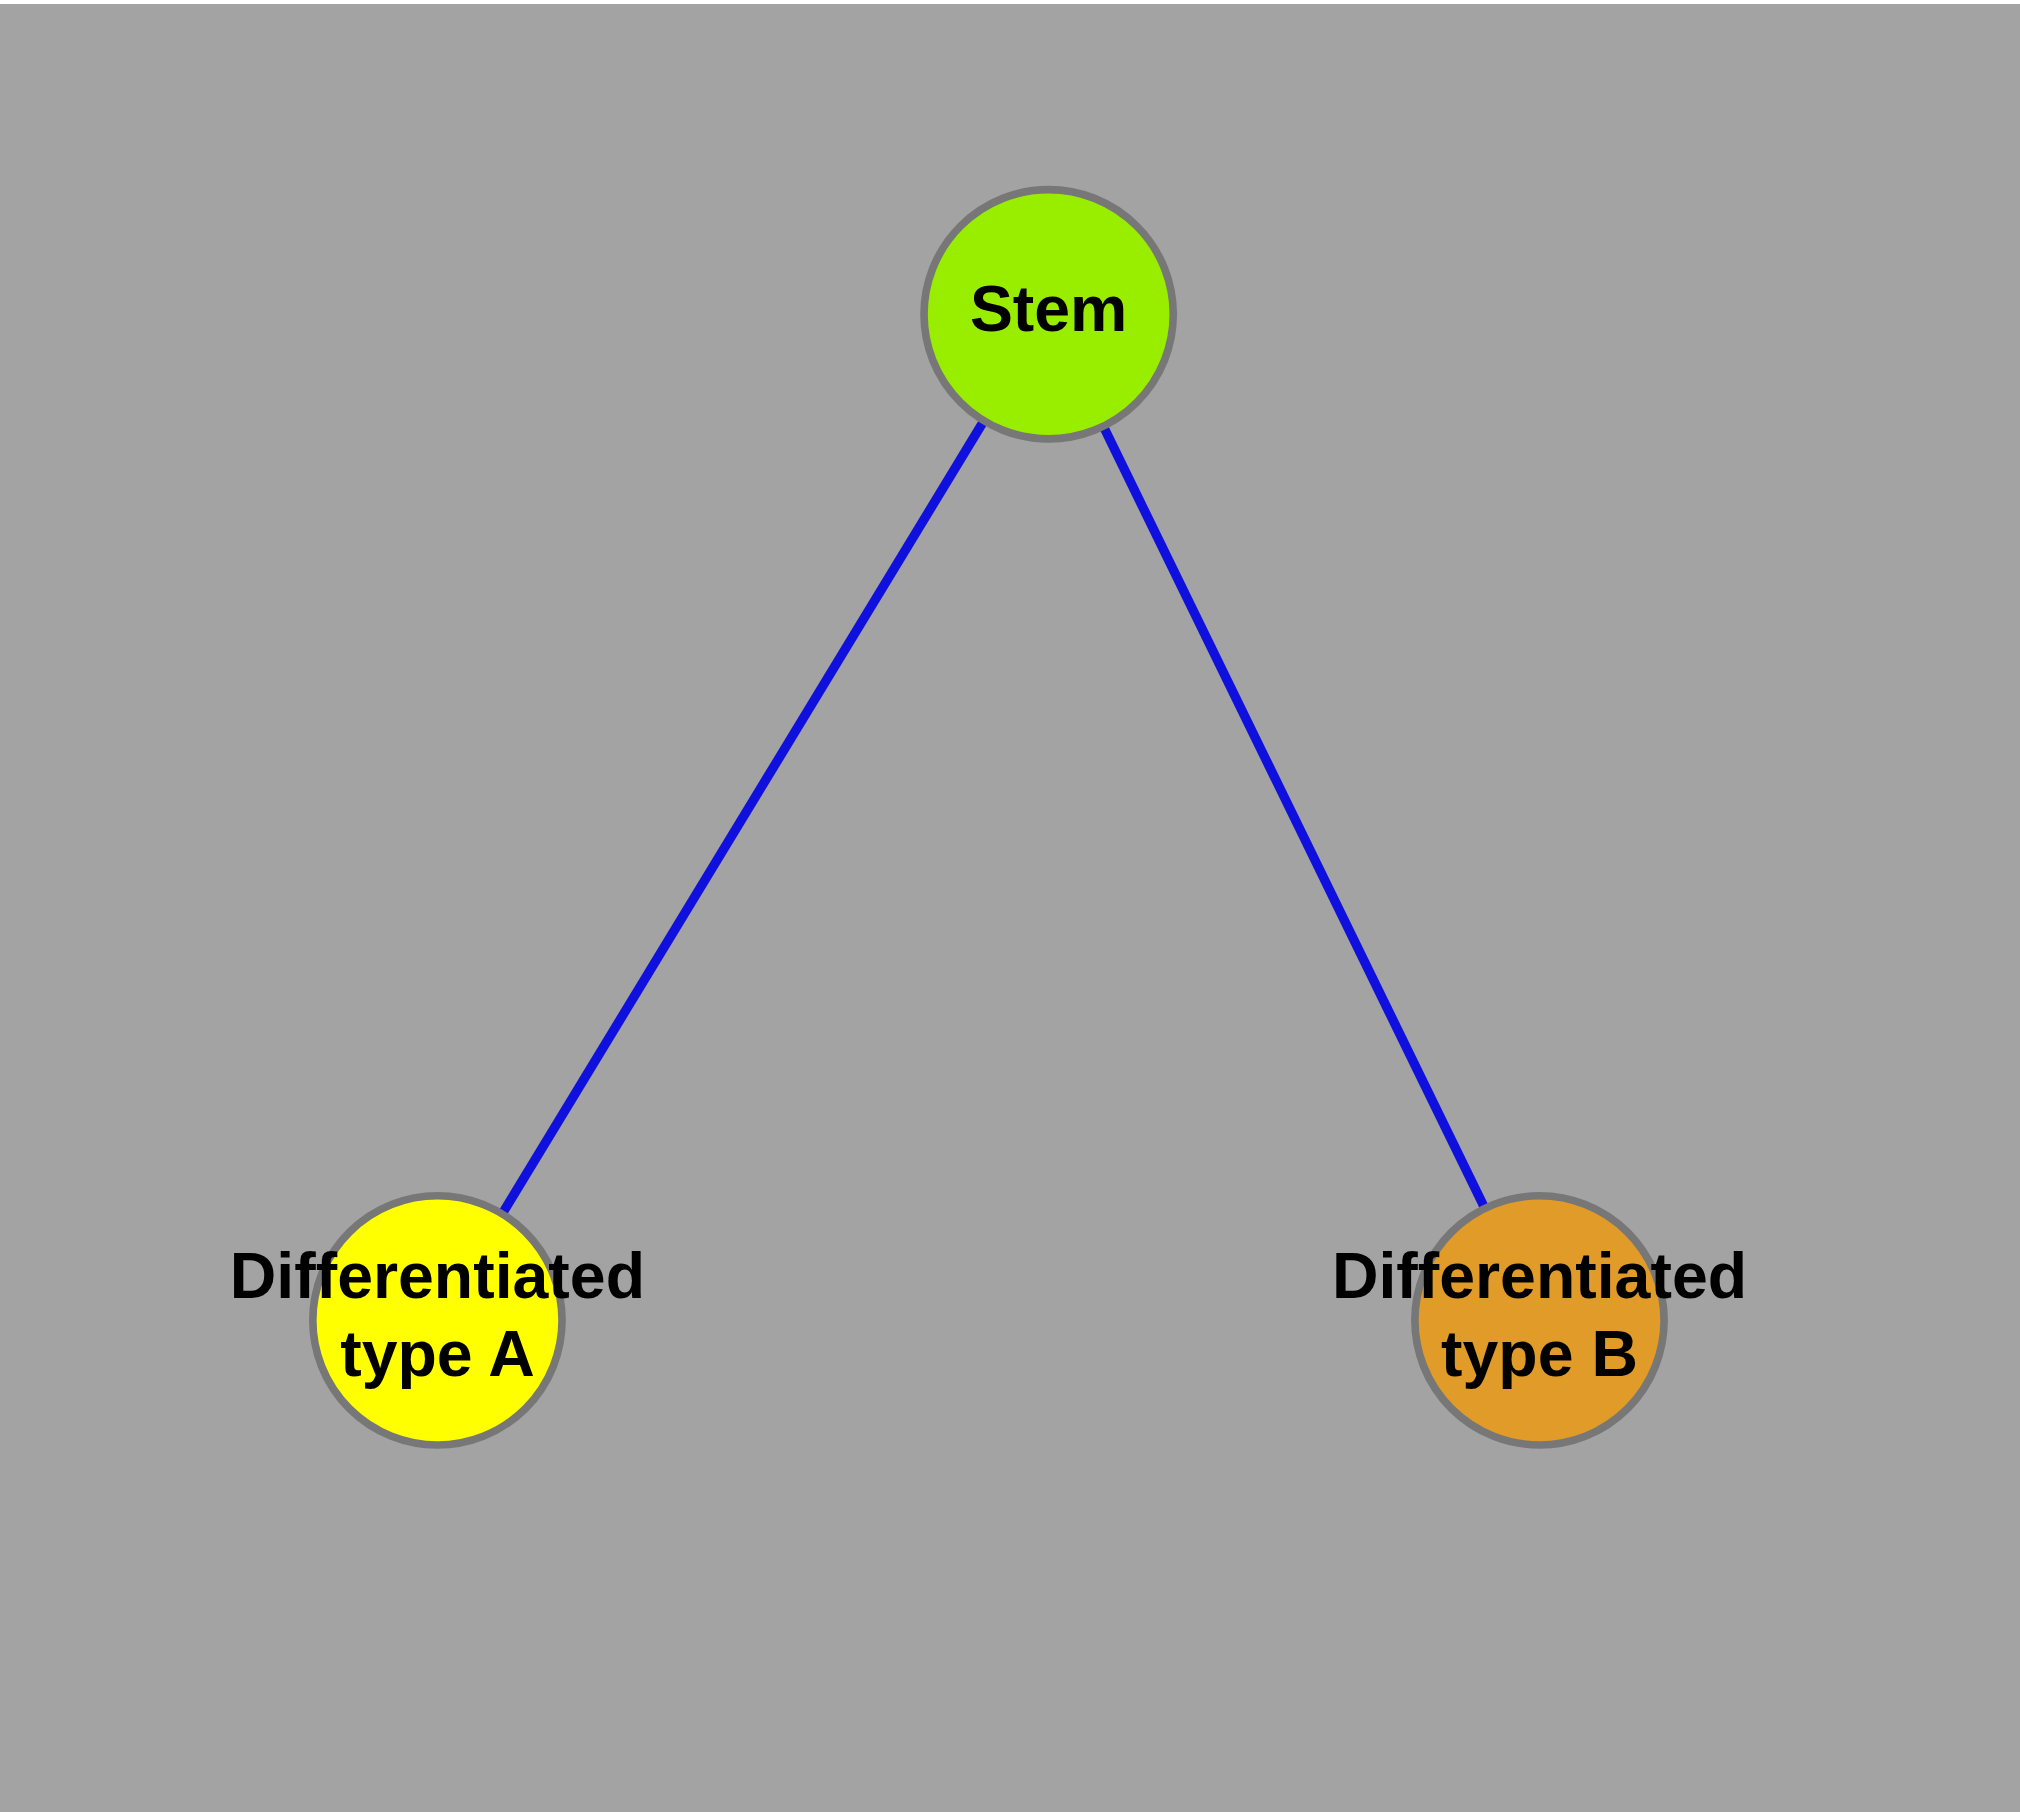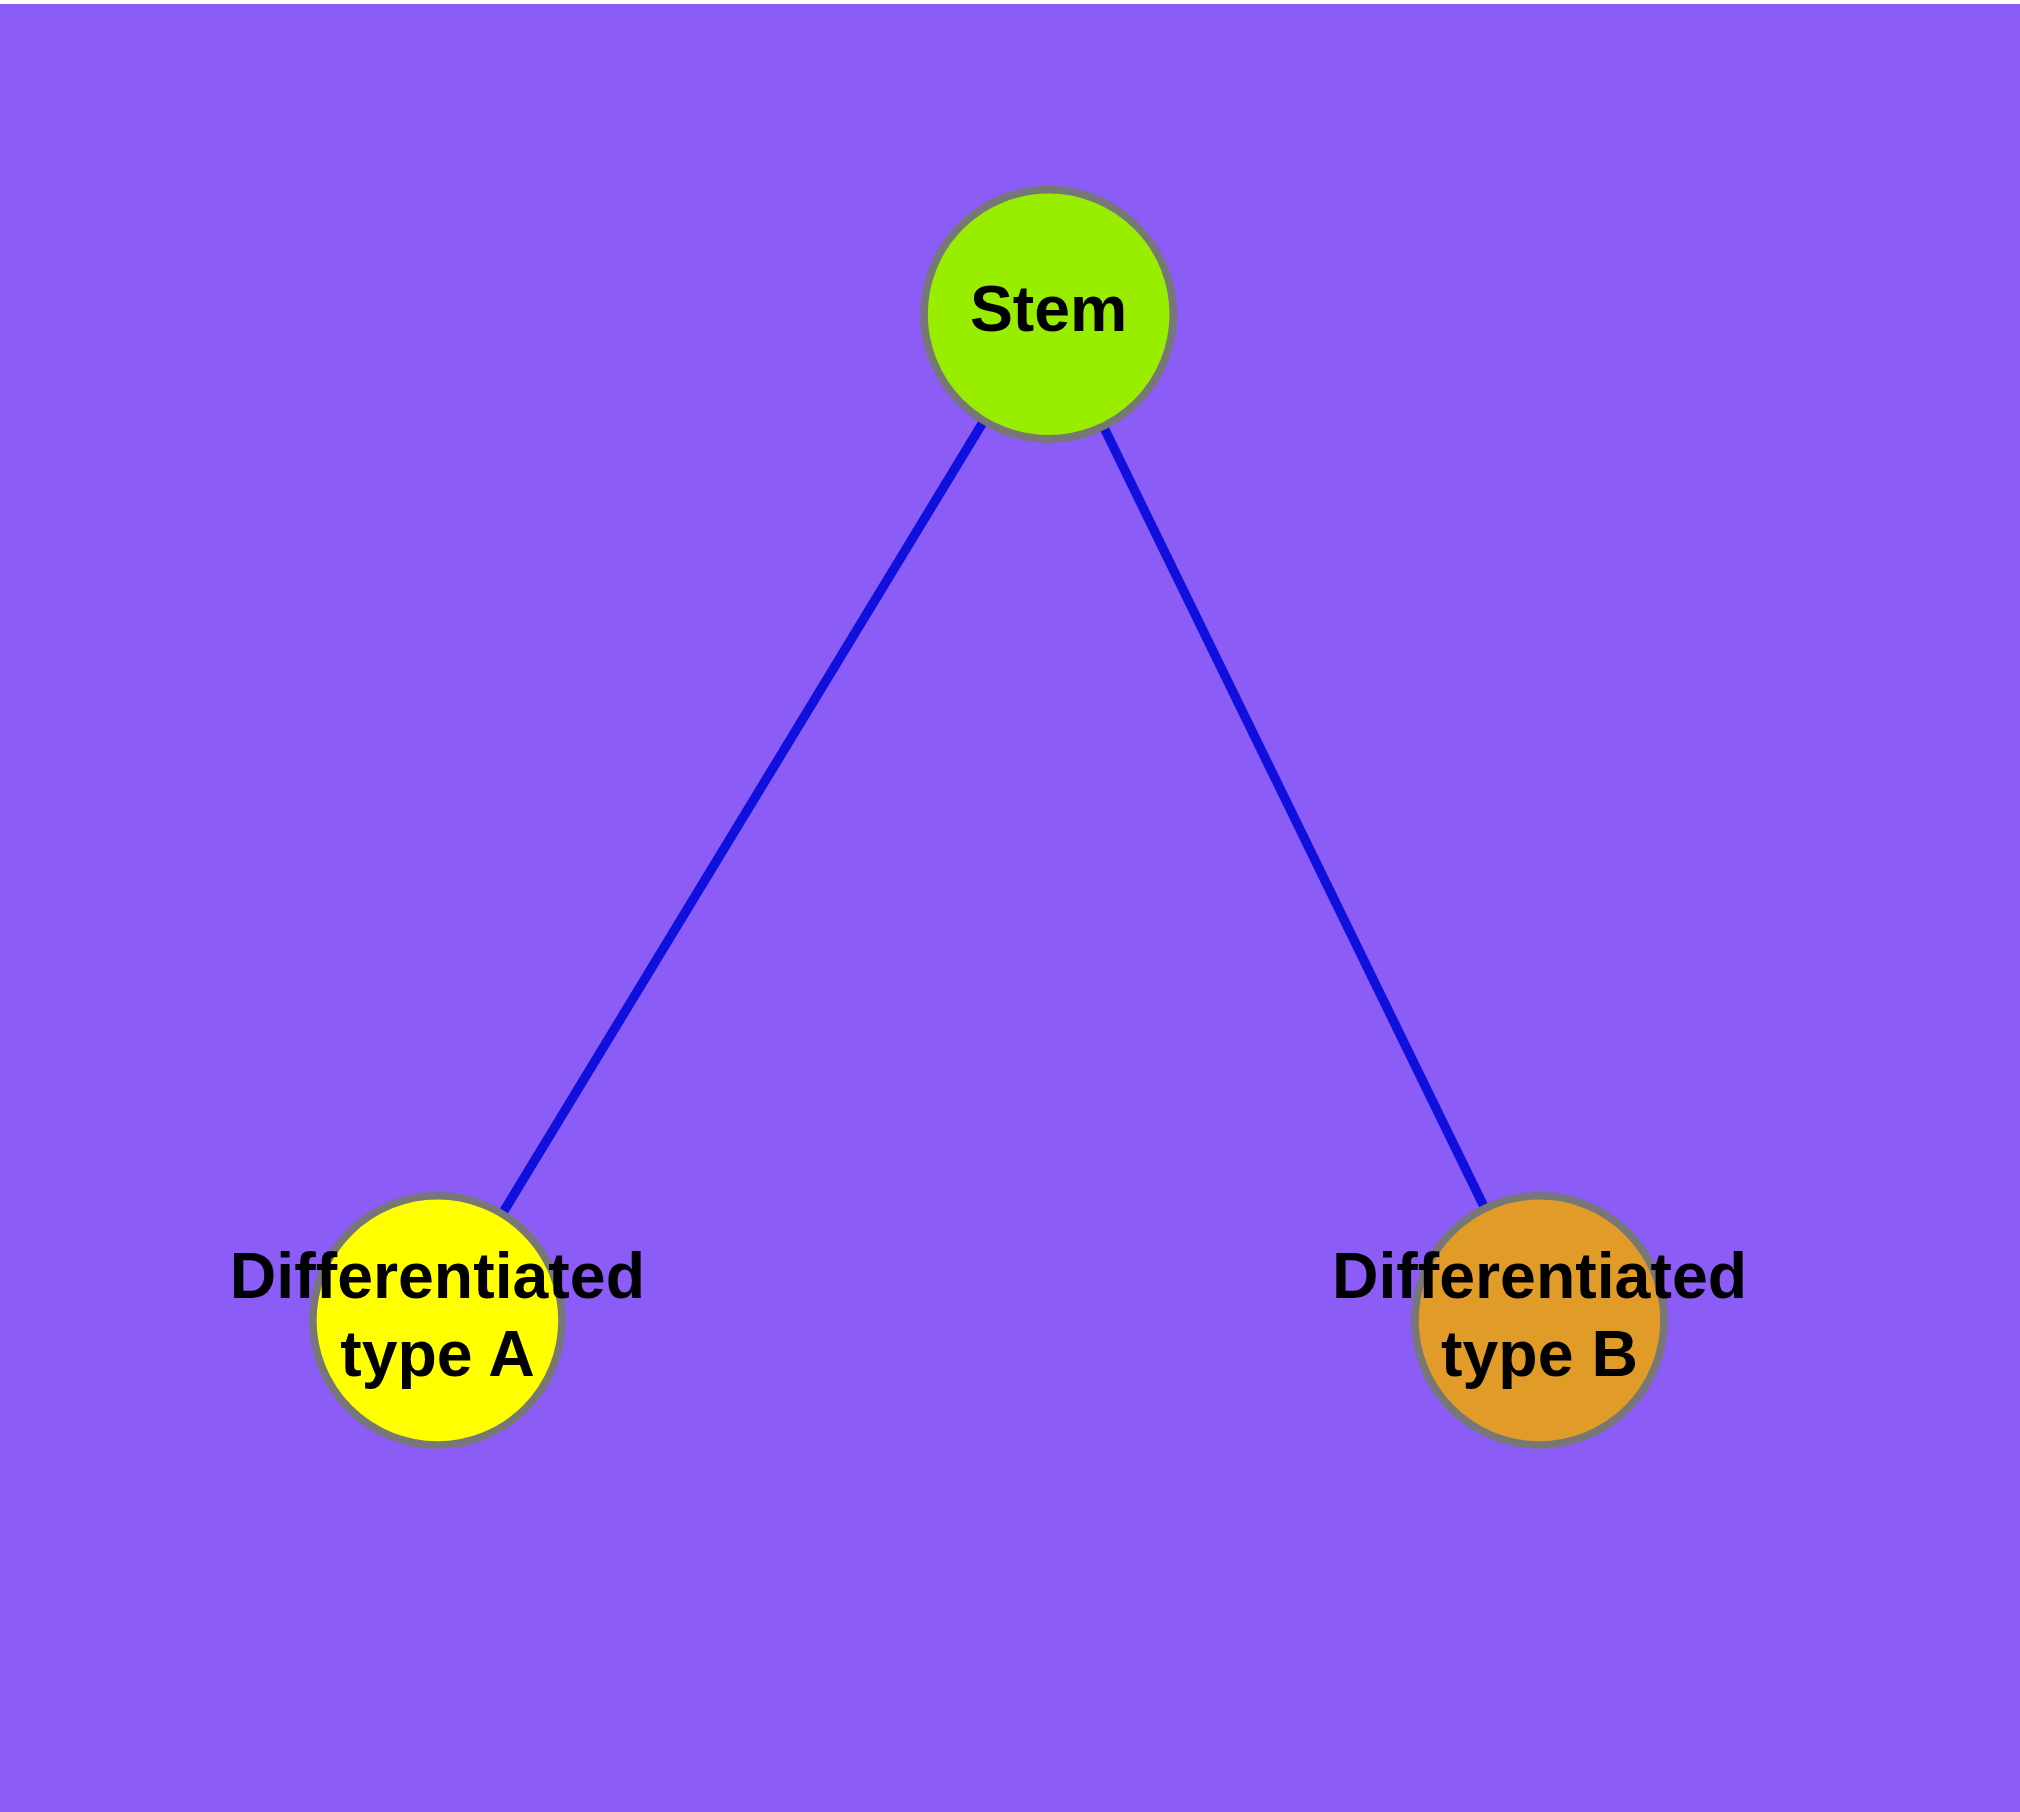--- a/index.html
+++ b/index.html
@@ -49,21 +49,21 @@
     fill: #000000;
     text-anchor: middle;
     dominant-baseline: middle;
     white-space: pre;
   }
 </style>
 </head>
 <body>
 
 <div id="canvas" style="background: rgb(255, 255, 255);">
-  <div id="plot-area" style="background: #8b5cf6;">
+  <div id="plot-area" style="background: #a3a3a3;">
     <svg id="graph-svg" viewBox="0 0 2384 2133" preserveAspectRatio="none">
       <g id="edges-layer">
           <line class="edge-line" x1="1166.915124092029" y1="481.38245173753364" x2="586.0848759079712" y2="1437.6175482624662" stroke="#0f0fde" stroke-width="11"></line>
           <line class="edge-line" x1="1296.185176376448" y1="487.3347225541343" x2="1756.814823623552" y2="1431.6652774458657" stroke="#0f0fde" stroke-width="11"></line>
         </g>
       <g id="nodes-layer">
           <circle class="node-circle" cx="1237" cy="366" r="147" fill="#99ee00" stroke="#777777" stroke-width="9"></circle>
           <circle class="node-circle" cx="516" cy="1553" r="147" fill="#ffff00" stroke="#777777" stroke-width="9"></circle>
           <circle class="node-circle" cx="1816" cy="1553" r="147" fill="#e09b28" stroke="#777777" stroke-width="9"></circle>
         </g>

